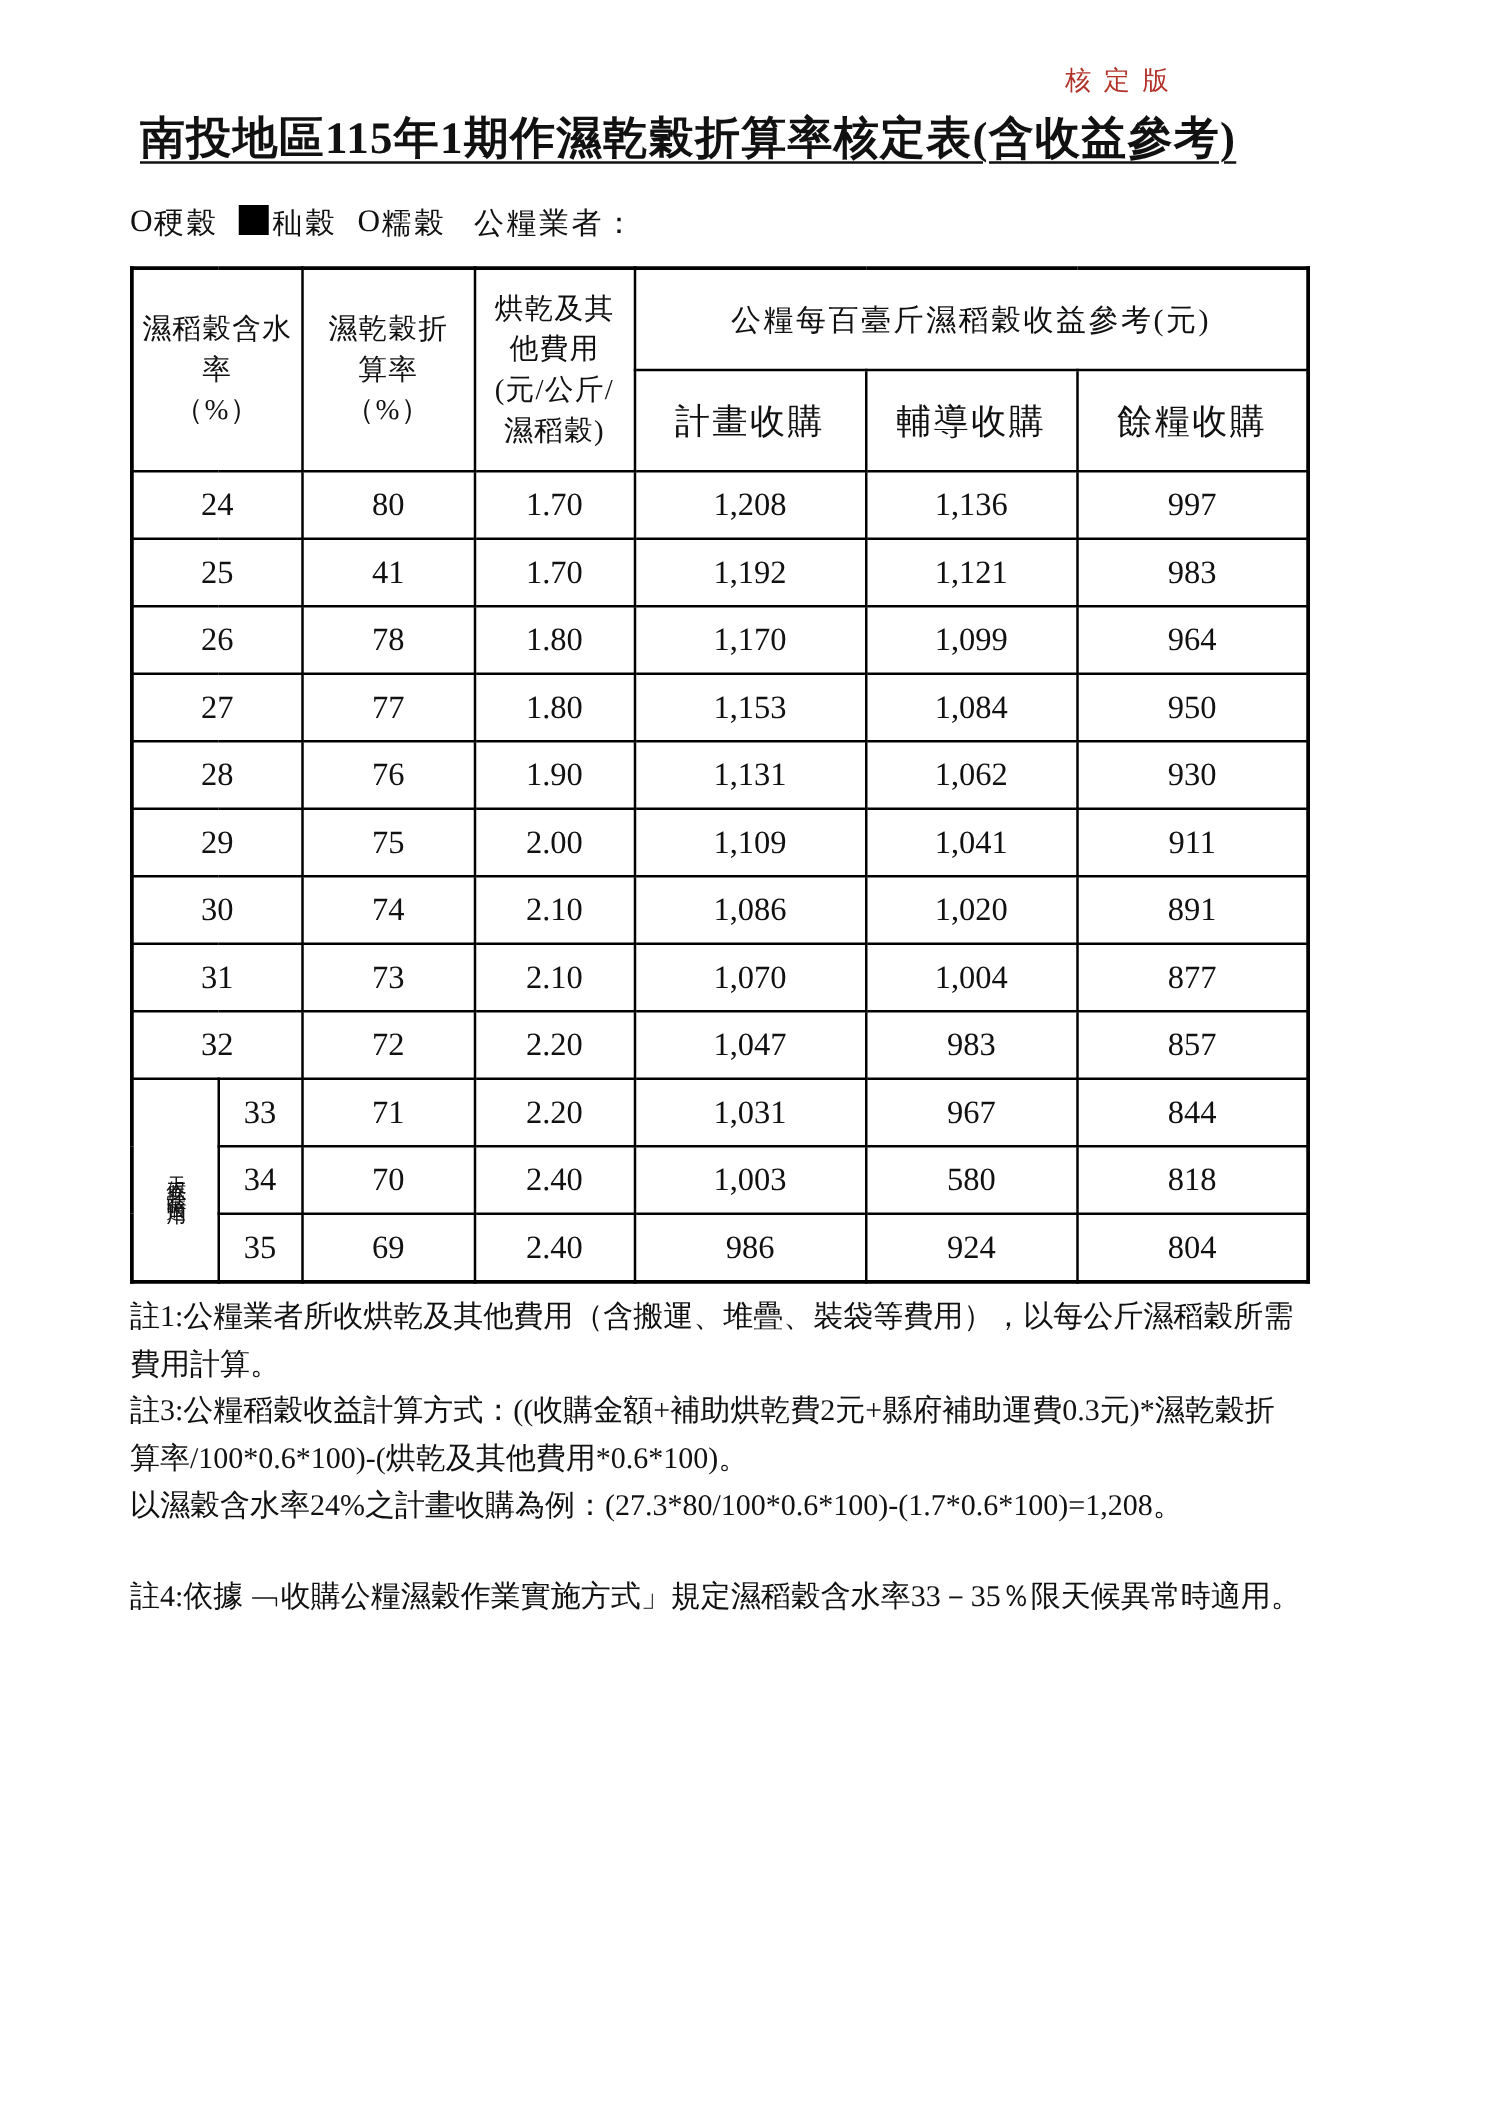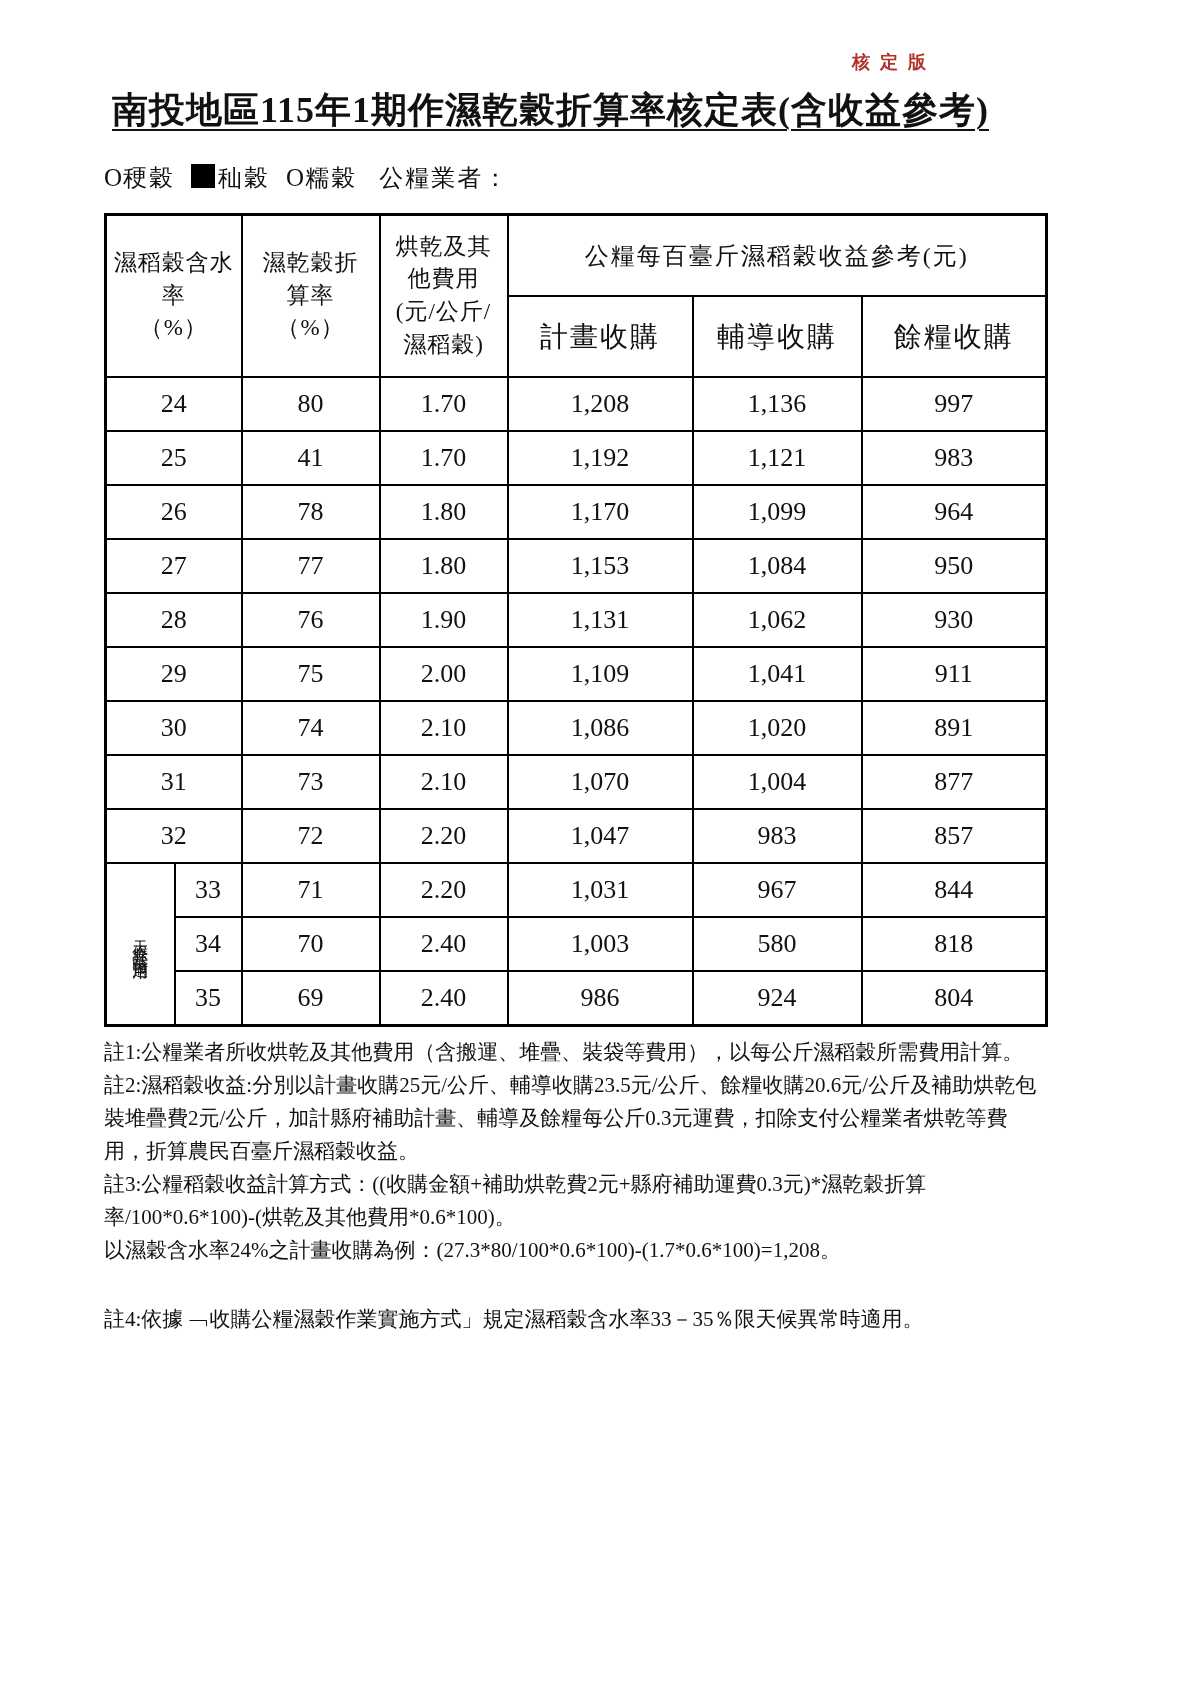--- a/index.html
+++ b/index.html
@@ -4,21 +4,21 @@
 <style>
   html,body{margin:0;padding:0;background:#ffffff;}
   body{
     width:1200px;height:1697px;position:relative;
     font-family:"Liberation Serif","DejaVu Serif",serif;
     color:#111;
     -webkit-font-smoothing:antialiased;
   }
   .stamp{
     position:absolute;left:852px;top:50px;
-    font-size:18px;color:#b23229;letter-spacing:10px;font-weight:bold;
+    font-size:21px;color:#b23229;letter-spacing:10px;font-weight:normal;
   }
   .content{position:absolute;left:104px;top:86px;width:941px;}
   .title-wrap{width:941px;text-align:center;padding-right:48px;box-sizing:border-box;}
   .title{
     font-size:36px;font-weight:bold;letter-spacing:1px;
     text-decoration:underline;text-underline-offset:7px;
     text-decoration-thickness:2px;
   }
   .form-line{
     margin-top:27px;font-size:24px;letter-spacing:2px;
@@ -42,21 +42,21 @@
   th.hcell{font-size:23px;letter-spacing:1px;white-space:pre-line;line-height:1.42;height:160px;}
   th.group{font-size:24px;letter-spacing:2px;height:78px;}
   th.sub{font-size:28px;letter-spacing:2px;height:78px;}
   td.num{font-size:26px;height:52px;}
   td.vcell{width:69px;}
   .vtext{
     writing-mode:vertical-rl;text-orientation:upright;
     font-size:16px;letter-spacing:4px;line-height:1;
     display:inline-block;margin:0 auto;
   }
-  .notes{margin-top:9px;width:938px;font-size:21px;line-height:1.57;}
+  .notes{margin-top:9px;width:938px;font-size:24px;line-height:1.57;}
   .notes p{margin:0;}
   .notes p.gap-before{margin-top:36px;}
 </style>
 </head>
 <body>
 
 <div class="stamp">核定版</div>
 
 <div class="content">
 
@@ -208,19 +208,18 @@
         <td class="num">2.40</td>
         <td class="num">986</td>
         <td class="num">924</td>
         <td class="num">804</td>
       </tr>
     </tbody>
   </table>
 
   <div class="notes">
     <p>註1:公糧業者所收烘乾及其他費用（含搬運、堆疊、裝袋等費用），以每公斤濕稻穀所需費用計算。</p>
-    <p>註2:濕稻穀收益:分別以計畫收購25元/公斤、輔導收購23.5元/公斤、餘糧收購20.6元/公斤及補助烘乾包裝堆疊費2元/公斤，加計縣府補助計畫、輔導及餘糧每公斤0.3元運費，扣除支付公糧業者烘乾等費用，折算農民百臺斤濕稻穀收益。</p>
     <p>註3:公糧稻穀收益計算方式：((收購金額+補助烘乾費2元+縣府補助運費0.3元)*濕乾穀折算率/100*0.6*100)-(烘乾及其他費用*0.6*100)。</p>
     <p>以濕穀含水率24%之計畫收購為例：(27.3*80/100*0.6*100)-(1.7*0.6*100)=1,208。</p>
     <p class="gap-before">註4:依據 ﹁收購公糧濕穀作業實施方式」規定濕稻穀含水率33－35％限天候異常時適用。</p>
   </div>
 
 </div>
 
 </body></html>

